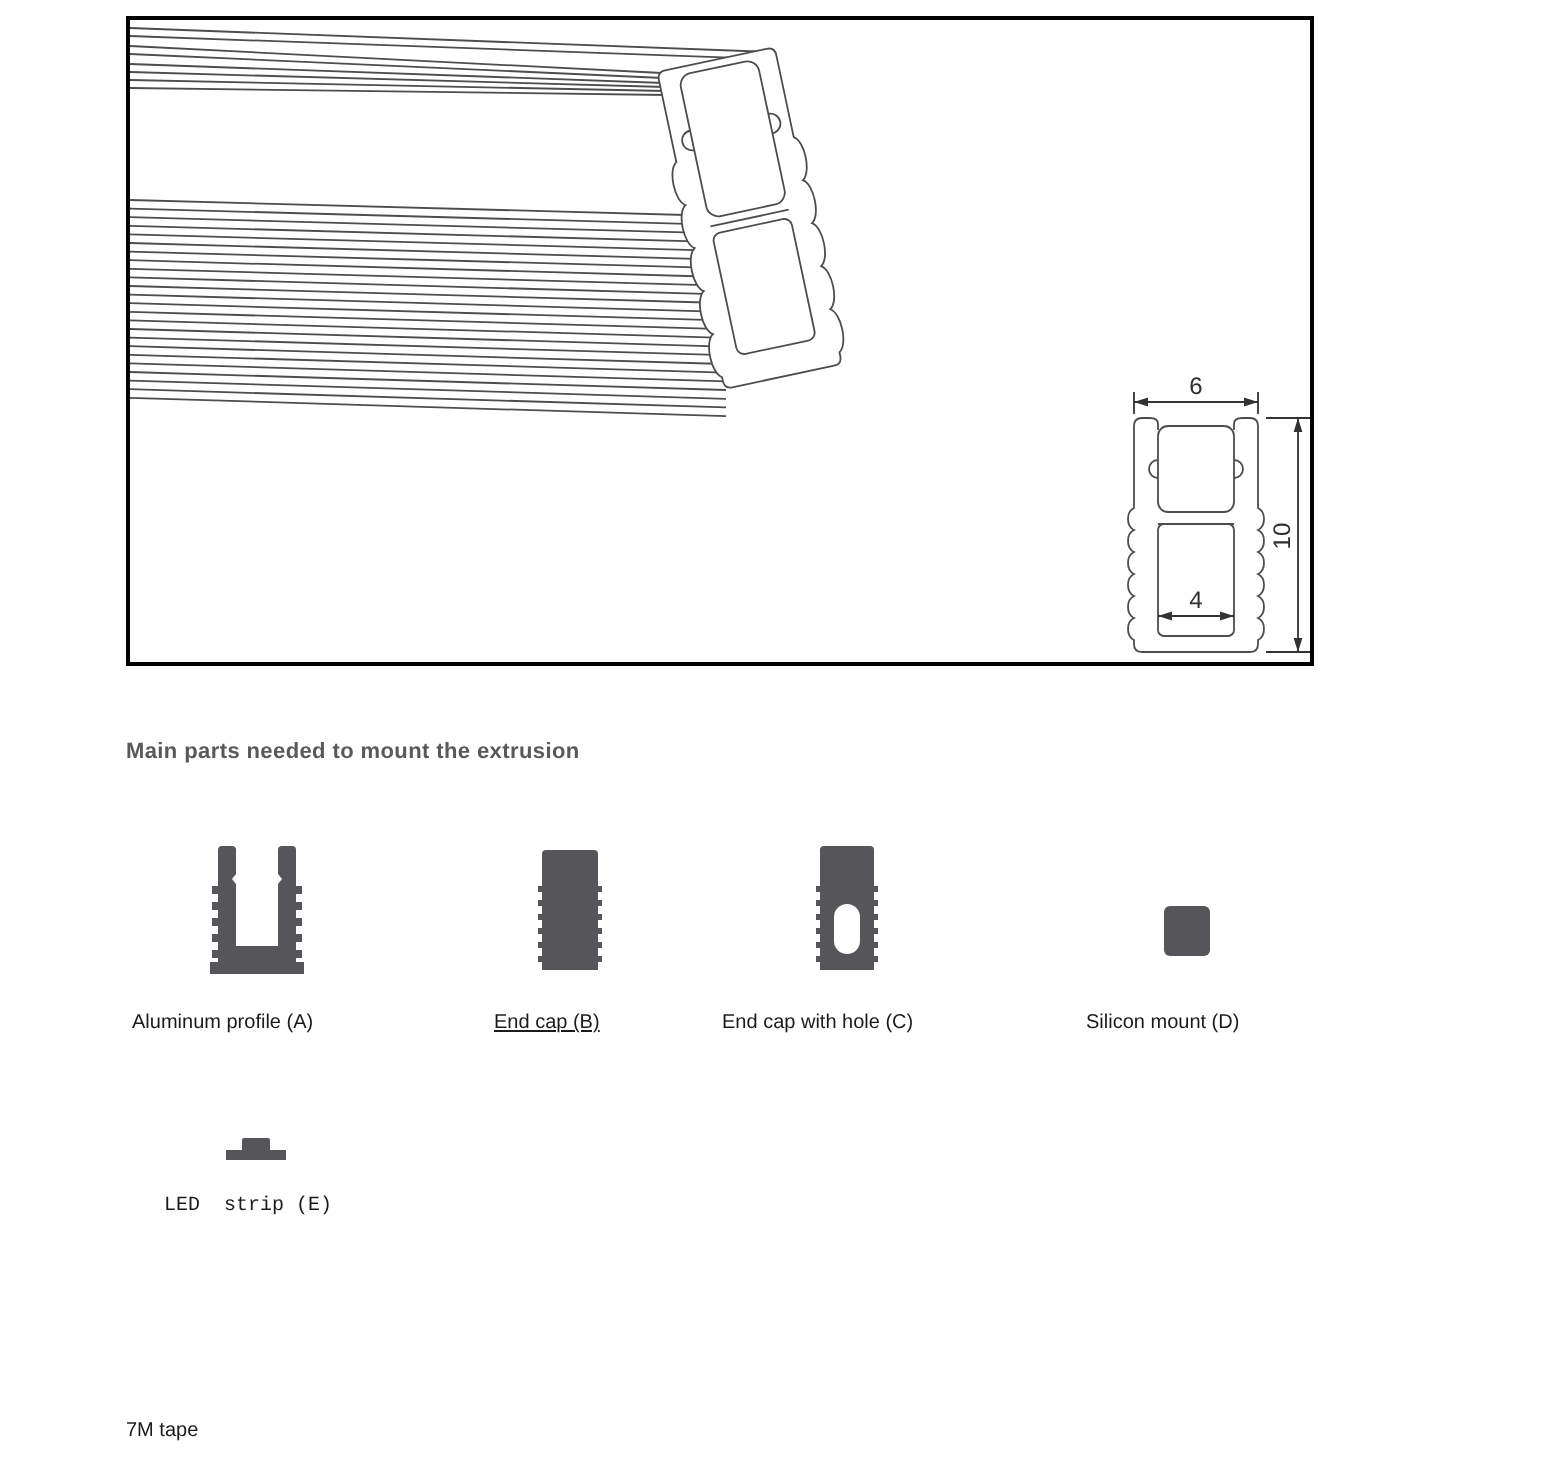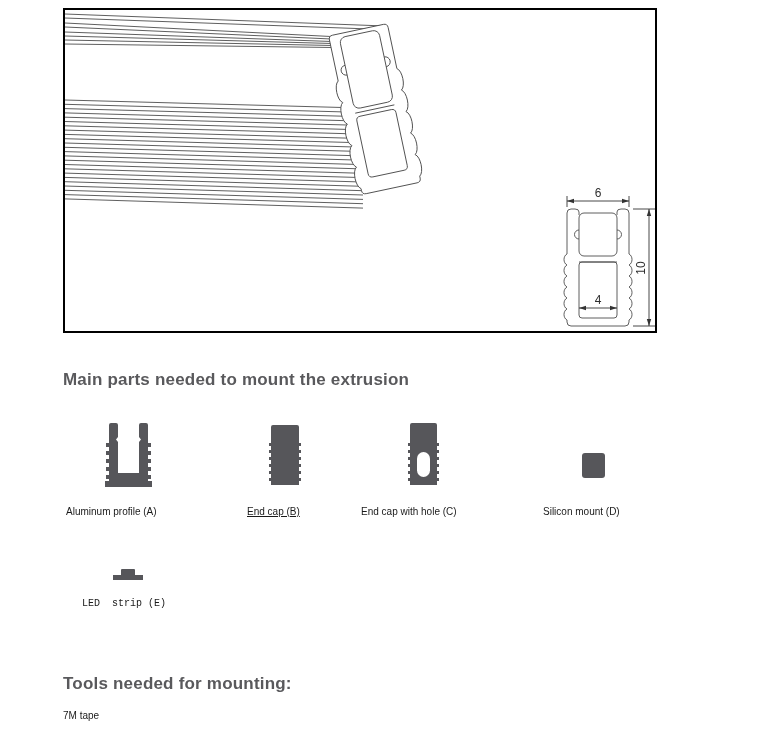--- a/index.html
+++ b/index.html
@@ -6,21 +6,21 @@
   .page{
     position:relative;width:779px;height:741px;background:#ffffff;
     font-family:"Liberation Sans",sans-serif;overflow:hidden;
   }
   .drawing-box{
     position:absolute;left:63px;top:8px;width:594px;height:325px;
     border:2px solid #000;box-sizing:border-box;background:#fff;
   }
   .drawing-box svg{display:block;width:100%;height:100%;}
   .heading{
-    position:absolute;font-size:17px;font-weight:bold;color:#59595c;
+    position:absolute;font-size:11px;font-weight:bold;color:#59595c;
     letter-spacing:.2px;white-space:pre;
   }
   .label{
     position:absolute;font-size:10px;color:#1a1a1a;white-space:pre;
   }
   .icon{position:absolute;}
   .dim-text{font-family:"Liberation Sans",sans-serif;font-size:12px;fill:#2e2e2e;}
 </style>
 </head>
 <body>
@@ -109,16 +109,15 @@
   <div class="label" style="left:247px;top:506px;text-decoration:underline;">End cap (B)</div>
   <div class="label" style="left:361px;top:506px;">End cap with hole (C)</div>
   <div class="label" style="left:543px;top:506px;">Silicon mount (D)</div>
 
   <svg class="icon" style="left:113px;top:569px;" width="30" height="11" viewBox="0 0 30 11">
     <rect x="0" y="6" width="30" height="5" fill="#56565a"></rect>
     <rect x="8" y="0" width="14" height="7" rx="1" fill="#56565a"></rect>
   </svg>
   <div class="label" style="left:82px;top:598px;font-family:Liberation Mono, monospace;">LED  strip (E)</div>
 
-  <div class="heading" style="left:63px;top:674px;">Tools needed for mounting:</div>
   <div class="label" style="left:63px;top:710px;">7M tape</div>
 
 </div>
 
 </body></html>

